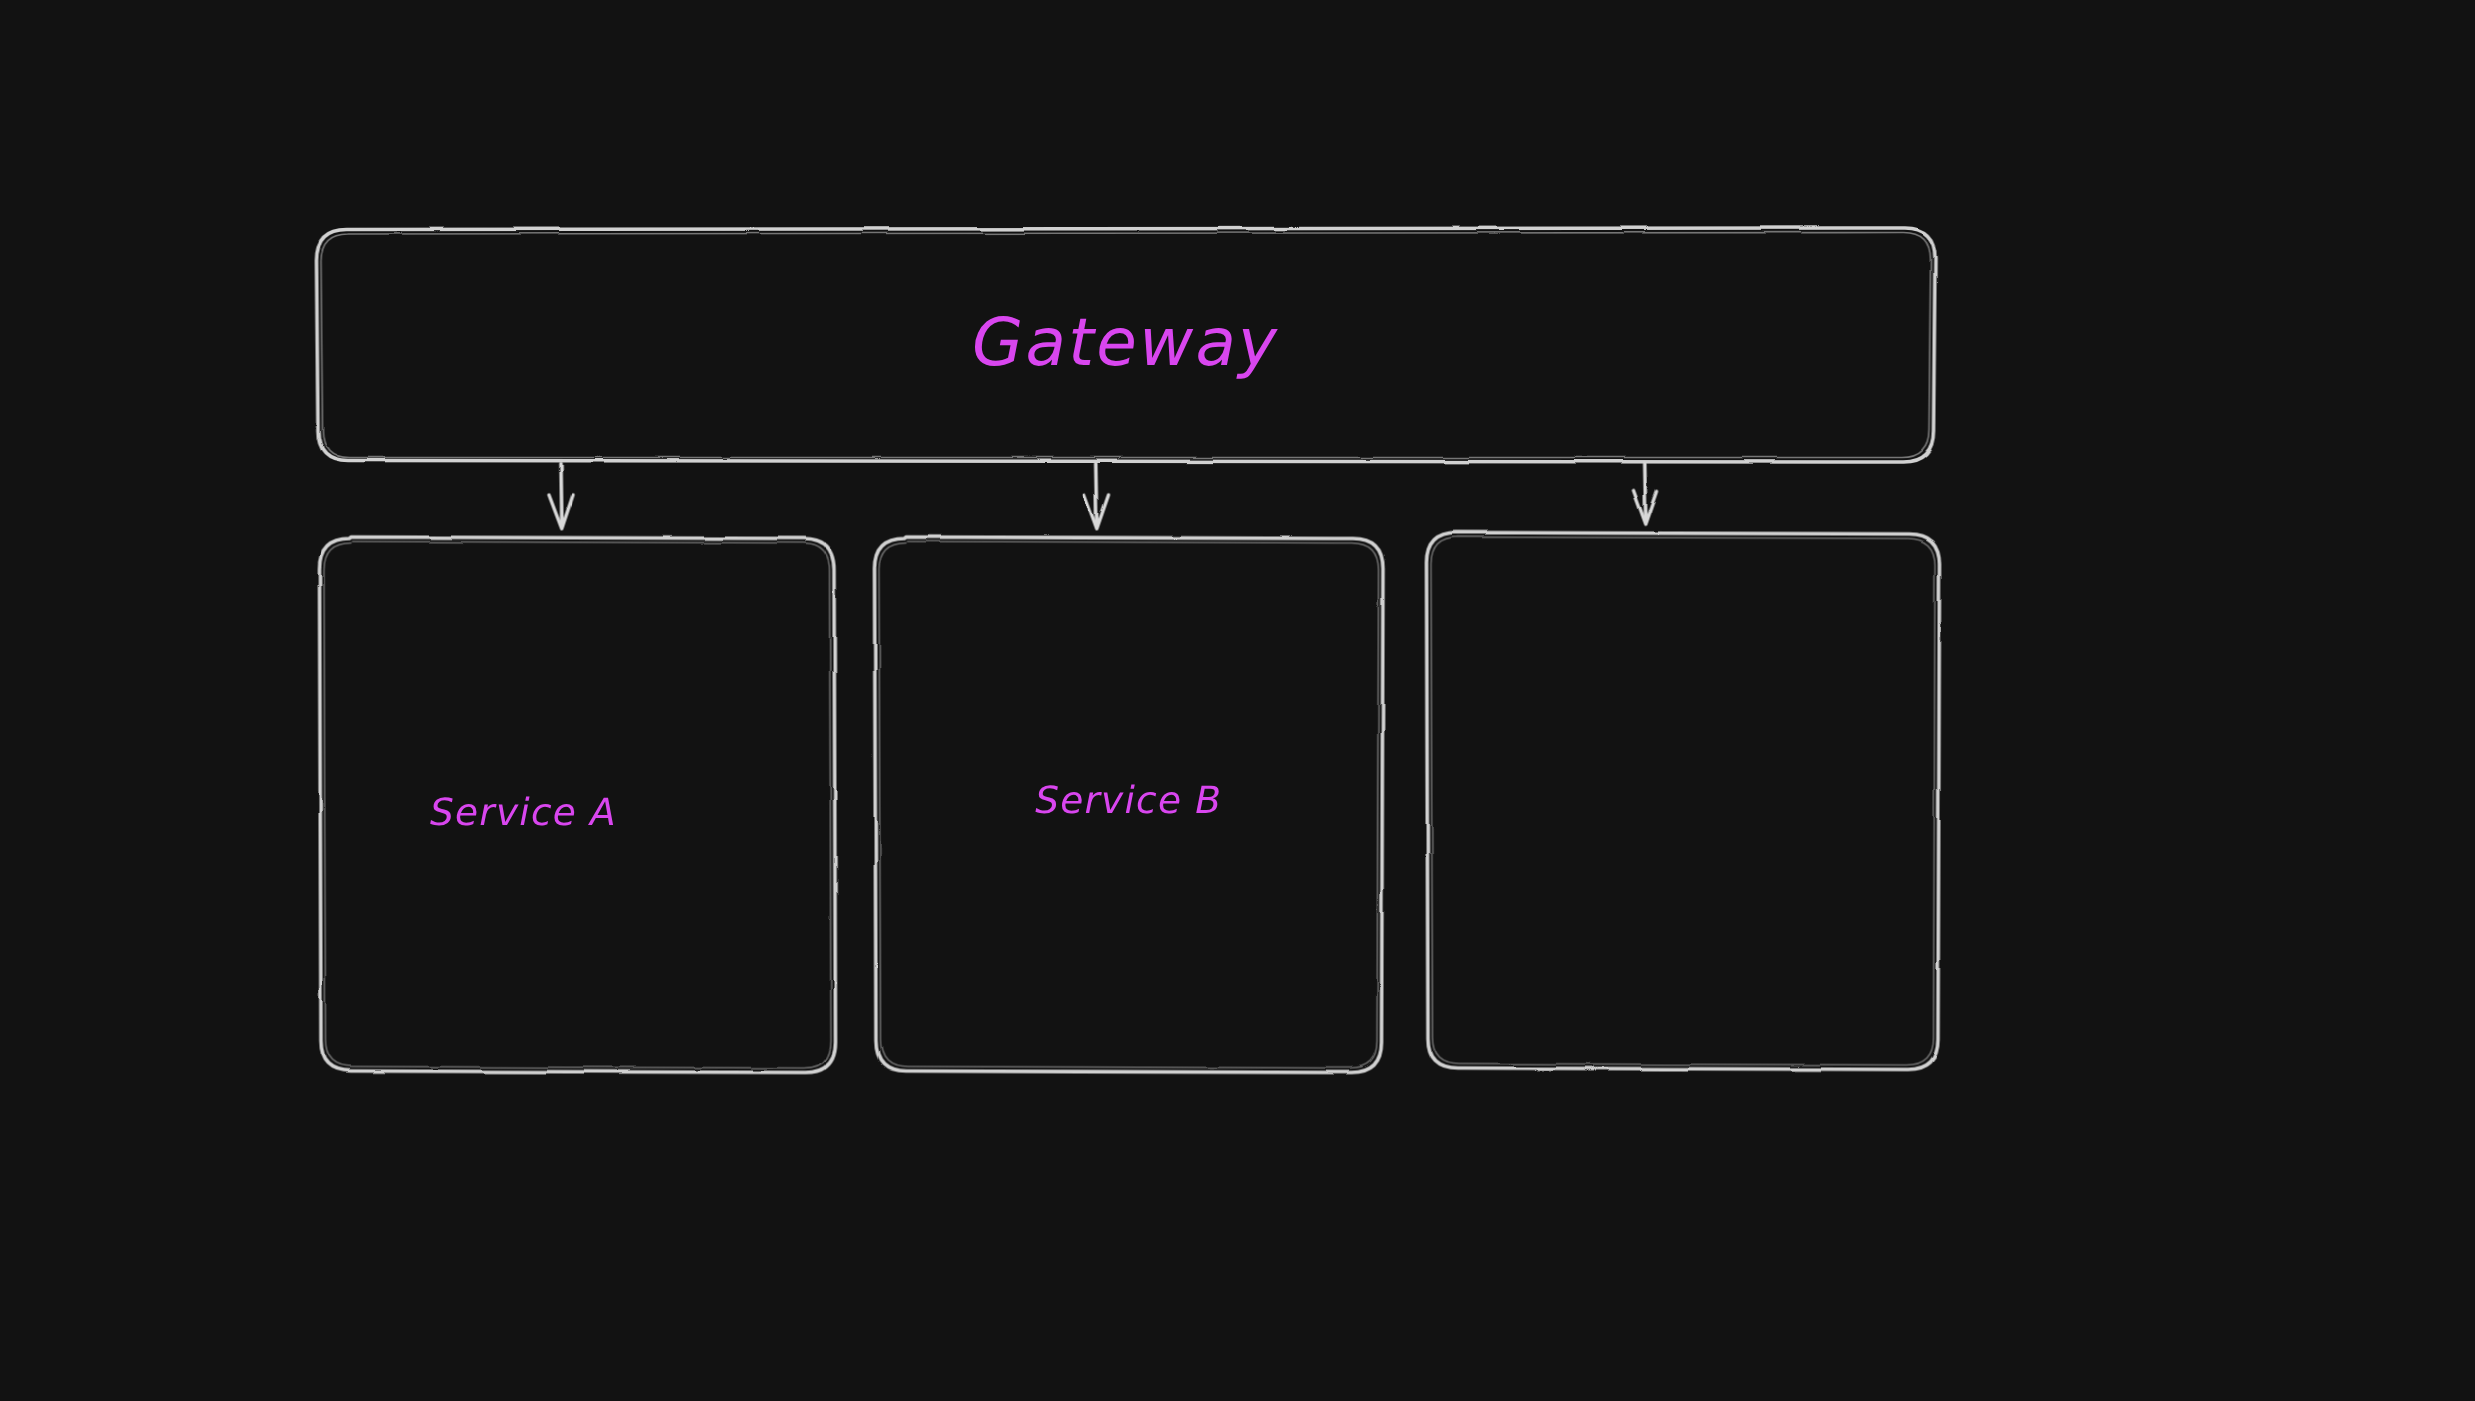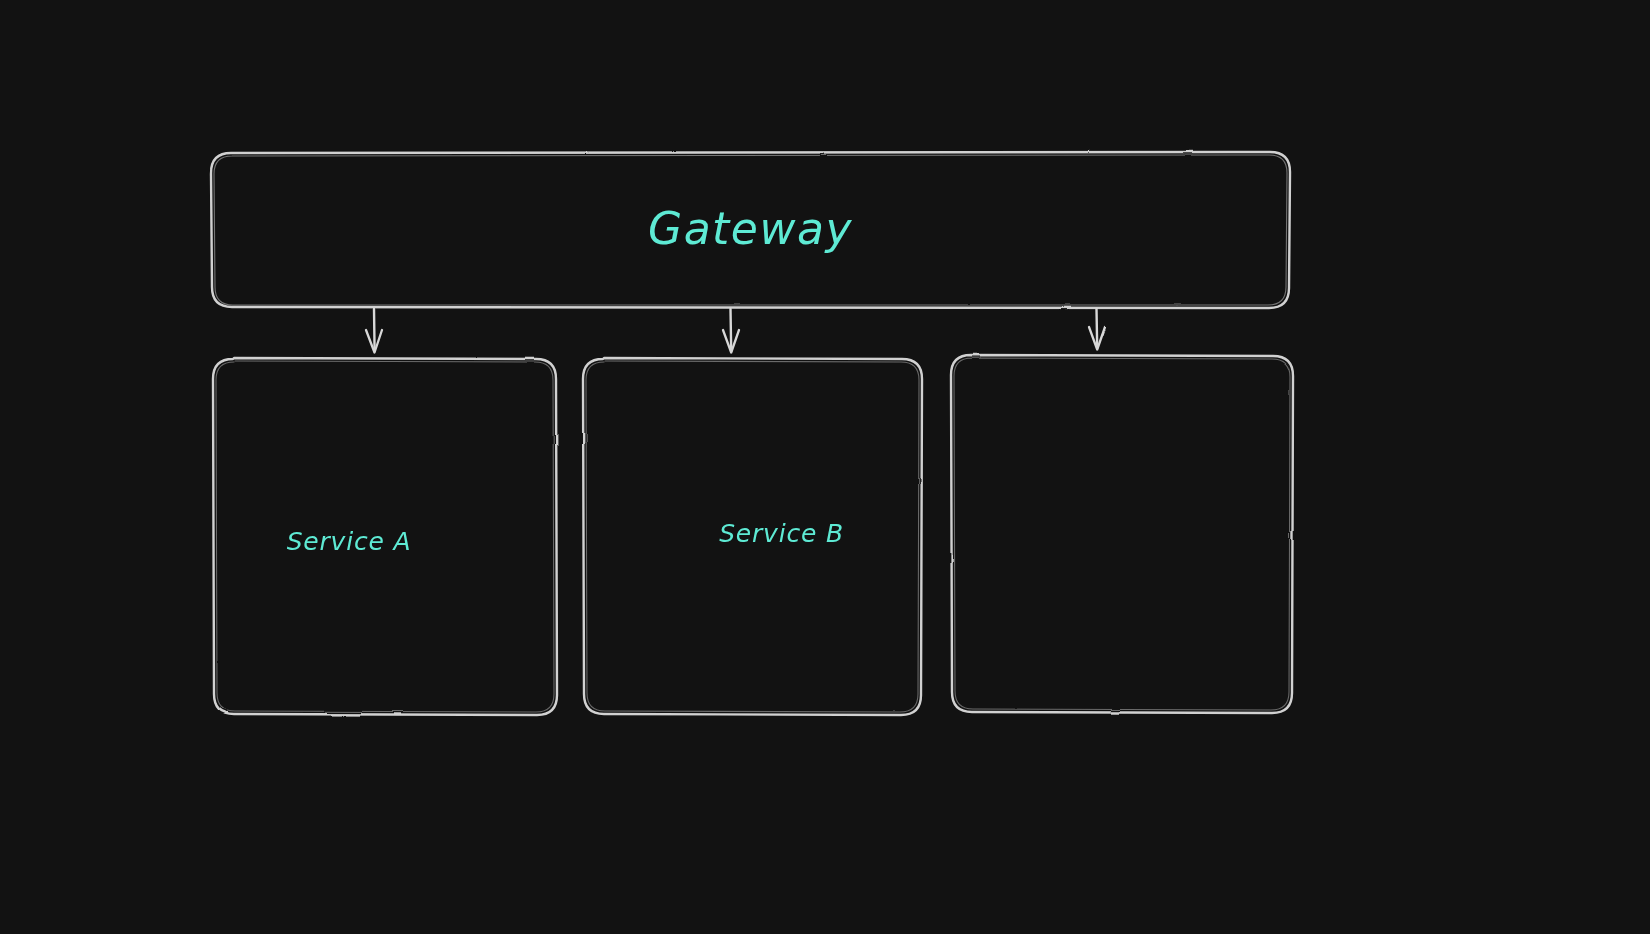--- a/index.html
+++ b/index.html
@@ -26,21 +26,21 @@
     top: 0;
     width: 1650px;
     height: 934px;
     display: block;
   }
   .node-label {
     position: absolute;
     display: flex;
     align-items: center;
     justify-content: center;
-    color: #5eead4;
+    color: #d946ef;
     font-family: "DejaVu Sans", sans-serif;
     font-style: italic;
     font-weight: 400;
     letter-spacing: 0.5px;
     white-space: nowrap;
     text-align: right;
     user-select: none;
     -webkit-font-smoothing: antialiased;
   }
   .gateway-label {
@@ -102,16 +102,16 @@
         <path d="M 1089 327 L 1097.2 349.5 L 1105 327" stroke-width="2.3"></path>
       </g>
 
     </g>
   </svg>
 
   <div class="node-label gateway-label" style="left:211px; top:196px; width:1079px; height:64px;">Gateway</div>
 
   <div class="node-label service-label" style="left:213px; top:520px; width:272px; height:42px;">Service A</div>
 
-  <div class="node-label service-label" style="left:583px; top:512px; width:339px; height:42px;padding-left:29px;">Service B</div>
+  <div class="node-label service-label" style="left:583px; top:512px; width:339px; height:42px;">Service B</div>
 
 
 </div>
 
 </body></html>

